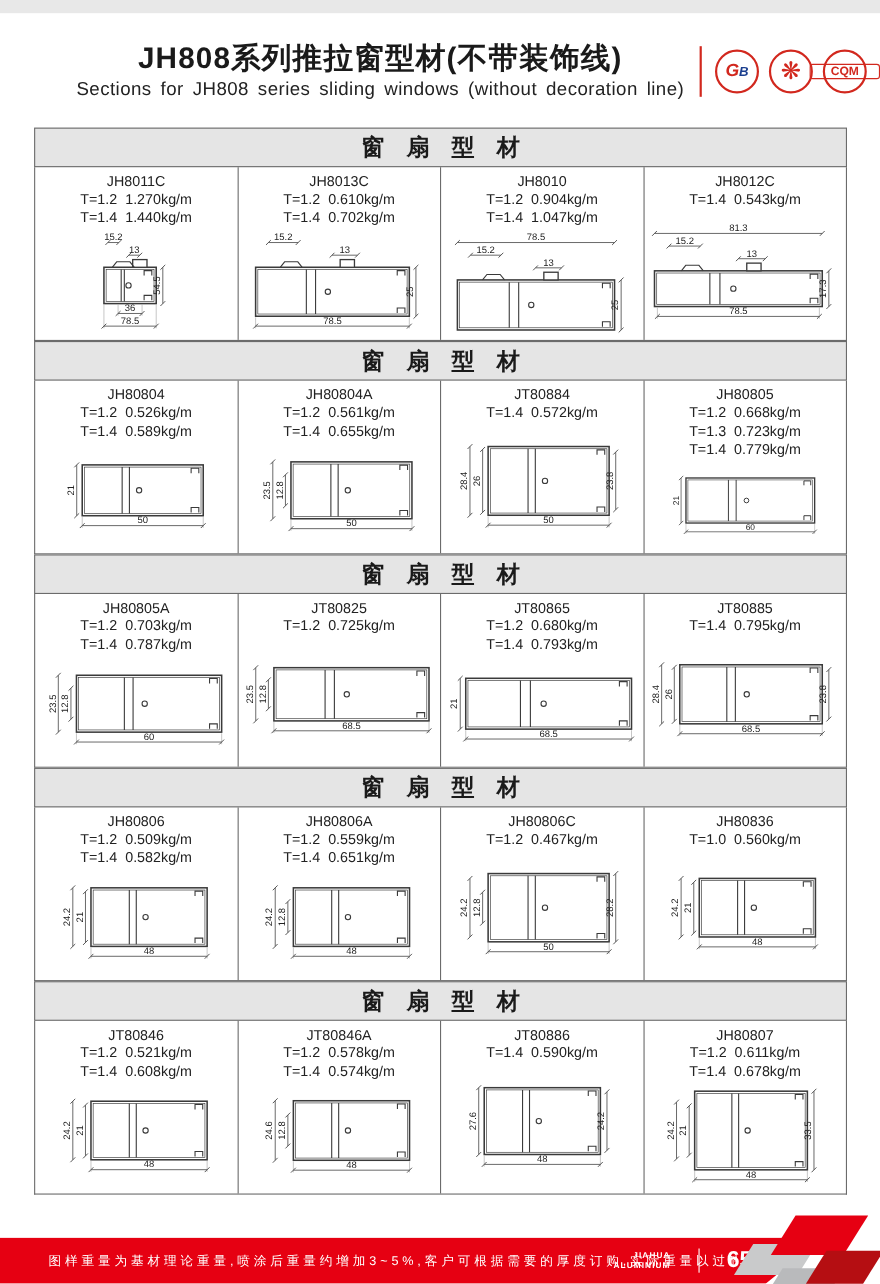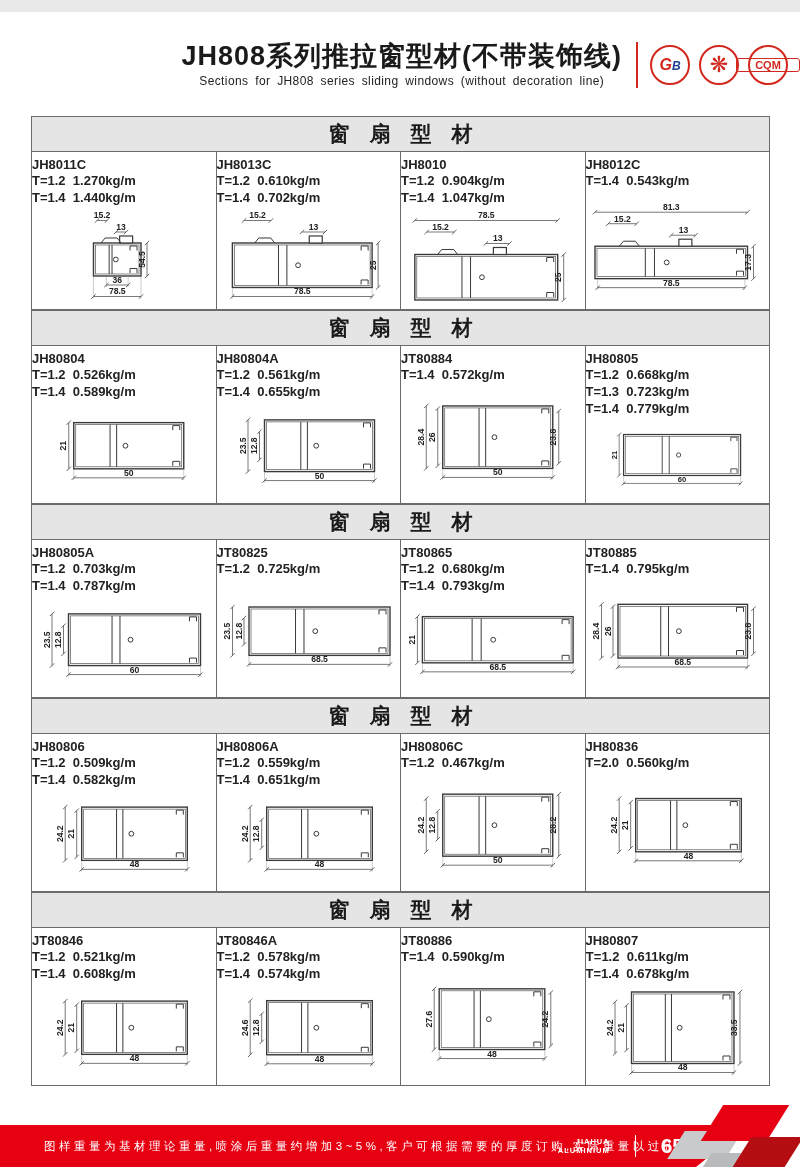--- a/index.html
+++ b/index.html
@@ -4,38 +4,38 @@
 <style>
   html,body{margin:0;padding:0;background:#e8e8e8;}
   #page{
     position:relative;width:800px;height:1167px;background:#ffffff;
     font-family:"Liberation Sans","DejaVu Sans",sans-serif;overflow:hidden;margin:12px auto;
   }
   
   .hdr{position:absolute;top:18px;left:0;right:0;height:70px;display:flex;align-items:center;justify-content:flex-end;padding-right:12px;box-sizing:border-box;}
   .hdr-titleblock{text-align:center;margin-right:14px;}
   .hdr-title{font-size:27px;font-weight:bold;color:#1a1a1a;letter-spacing:1px;line-height:1.1;}
-  .hdr-sub{font-size:12px;color:#222;margin-top:3px;letter-spacing:0.4px;word-spacing:3px;}
+  .hdr-sub{font-size:17px;color:#222;margin-top:3px;letter-spacing:0.4px;word-spacing:3px;}
   .hdr-divider{width:2px;height:46px;background:#d2281e;margin:0 12px 0 0;}
   .logo-row{display:flex;gap:9px;}
   .logo-circle{width:40px;height:40px;border:2.5px solid #d2281e;border-radius:50%;display:flex;align-items:center;justify-content:center;box-sizing:border-box;background:#fff;}
   .logo-gb{font-style:italic;font-weight:bold;font-size:16px;color:#d2281e;}
   .logo-gb b{color:#1b3f8f;font-size:12px;}
   .logo-emblem{font-size:22px;color:#d2281e;line-height:1;}
   .logo-cqm{font-size:11px;font-weight:bold;color:#d2281e;border:1.5px solid #d2281e;border-radius:3px;padding:0 18px;letter-spacing:0;}
   
   #content{position:absolute;left:31px;top:104px;width:739px;}
   .profile-section{width:100%;}
   .sec-header{
     height:34px;border:1px solid #6b6b6b;background:#e5e5e5;
     display:flex;align-items:center;justify-content:center;
     font-size:21px;font-weight:bold;color:#1a1a1a;letter-spacing:20px;text-indent:20px;
   }
   .sec-body{display:flex;border:1px solid #6b6b6b;border-top:none;height:157px;}
-  .cell{flex:1;border-right:1px solid #6b6b6b;display:flex;flex-direction:column;align-items:flex-start;padding-top:5px;box-sizing:border-box;overflow:hidden;font-weight:bold;}
+  .cell{flex:1;border-right:1px solid #6b6b6b;display:flex;flex-direction:column;align-items:center;padding-top:5px;box-sizing:border-box;overflow:hidden;}
   .cell:last-child{border-right:none;}
   .pname{font-size:13px;color:#222;line-height:1.25;}
   .specs{font-size:13px;color:#222;text-align:center;line-height:1.3;white-space:pre;}
   .drawing{flex:1;width:182px;}
   
   .footer{position:absolute;left:0;top:1113px;width:800px;height:42px;}
   .footer-bar{
     position:absolute;left:0;top:0;width:100%;height:100%;background:#e60012;
     clip-path:polygon(0 0,93.5% 0,87% 100%,0 100%);
     display:flex;align-items:center;box-sizing:border-box;padding:0 130px 0 44px;
@@ -541,21 +541,21 @@
               <text x="34.24999999999999" y="41.75" text-anchor="middle" font-size="8.6" fill="#222" font-family="&quot;Liberation Sans&quot;,sans-serif" transform="rotate(-90 34.24999999999999 41.75)">12.8</text>
               <line x1="157.75" y1="10.729999999999997" x2="157.75" y2="72.77000000000001" stroke="#555" stroke-width="0.8"></line>
               <line x1="155.55" y1="12.929999999999996" x2="159.95" y2="8.529999999999998" stroke="#555" stroke-width="0.9"></line>
               <line x1="155.55" y1="74.97000000000001" x2="159.95" y2="70.57000000000001" stroke="#555" stroke-width="0.9"></line>
               <text x="155.25" y="41.75" text-anchor="middle" font-size="8.6" fill="#222" font-family="&quot;Liberation Sans&quot;,sans-serif" transform="rotate(-90 155.25 41.75)">28.2</text>
             </svg>
   </div>
 
   <div class="cell">
     <div class="pname">JH80836</div>
-    <div class="specs"><div>T=2.0  0.560kg/m</div></div>
+    <div class="specs"><div>T=1.0  0.560kg/m</div></div>
     <svg class="drawing" viewBox="0 0 182 96" preserveAspectRatio="xMidYMid meet">
               <rect x="49.699999999999996" y="15.129999999999999" width="105.60000000000001" height="53.24" fill="#fff" stroke="#3a3a3a" stroke-width="1.4"></rect>
               <rect x="51.699999999999996" y="17.13" width="101.60000000000001" height="49.24" fill="none" stroke="#3a3a3a" stroke-width="0.6"></rect>
               <line x1="84.548" y1="17.13" x2="84.548" y2="66.37" stroke="#3a3a3a" stroke-width="1"></line>
               <line x1="90.884" y1="17.13" x2="90.884" y2="66.37" stroke="#3a3a3a" stroke-width="1"></line>
               <circle cx="99.332" cy="41.75" r="2.4" fill="none" stroke="#3a3a3a" stroke-width="1"></circle>
               <path d="M 144.3 22.63 L 144.3 18.13 L 151.3 18.13 L 151.3 22.63" fill="none" stroke="#3a3a3a" stroke-width="1"></path>
               <path d="M 144.3 65.37 L 144.3 60.870000000000005 L 151.3 60.870000000000005 L 151.3 65.37" fill="none" stroke="#3a3a3a" stroke-width="1"></path>
               <line x1="49.699999999999996" y1="69.37" x2="49.699999999999996" y2="79.37" stroke="#999" stroke-width="0.5"></line>
               <line x1="155.3" y1="69.37" x2="155.3" y2="79.37" stroke="#999" stroke-width="0.5"></line>

